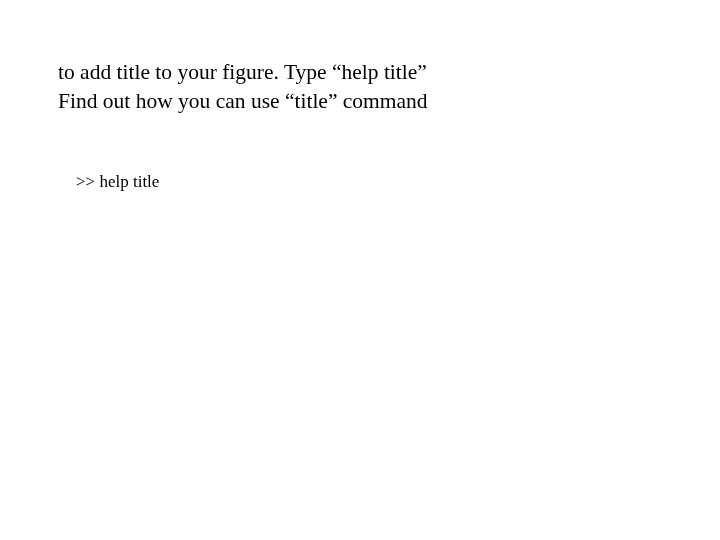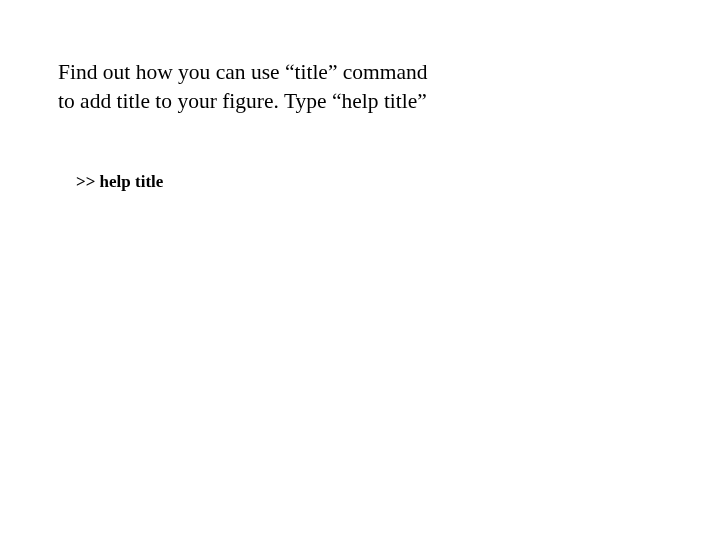--- a/index.html
+++ b/index.html
@@ -21,26 +21,26 @@
       top: 58px;
       font-size: 21.5px;
       line-height: 1.35;
       max-width: 440px;
     }
     .command {
       position: absolute;
       left: 76px;
       top: 172px;
       font-size: 17px;
-      font-weight: bold;
+      font-weight: normal;
     }
   </style>
 </head>
 <body>
 
 <div class="instruction">
+  <div>to add title to your figure. Type “help title”</div>
   <div>Find out how you can use “title” command</div>
-  <div>to add title to your figure. Type “help title”</div>
 </div>
 
 <div class="command">
   <span>&gt;&gt; help title</span>
 </div>
 
 </body></html>

